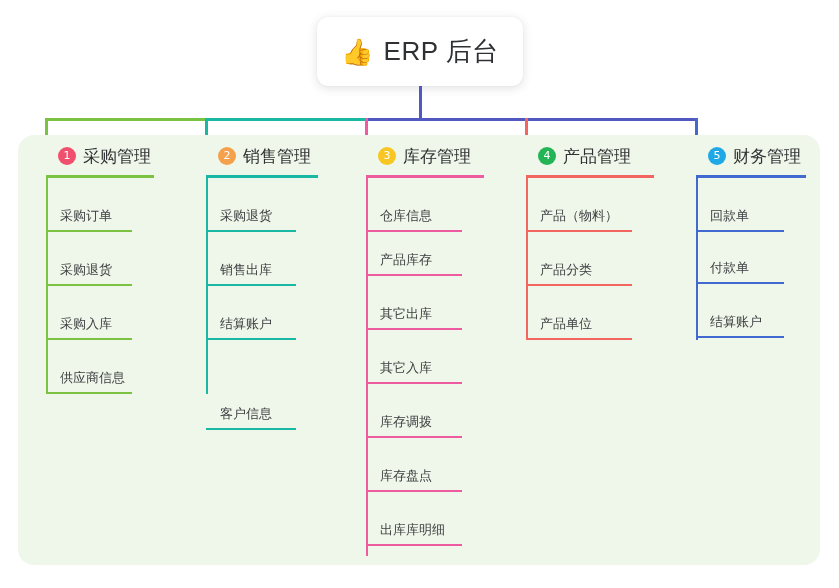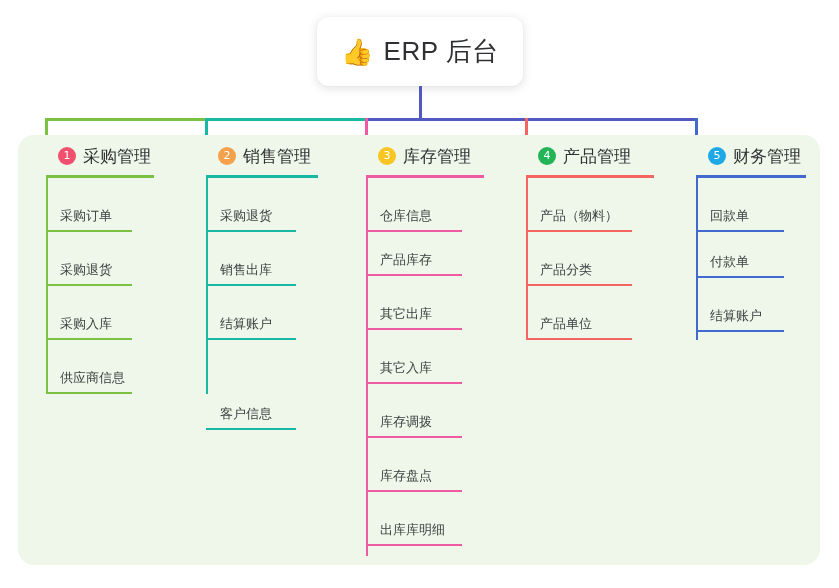--- a/index.html
+++ b/index.html
@@ -272,21 +272,21 @@
           <span class="badge" style="background: rgb(30, 169, 230);">5</span>
           <span class="col-title">财务管理</span>
         </div>
         <div class="col-rule" style="width: 110px; margin-left: 8px; background: rgb(65, 105, 208);"></div>
         <div class="items">
           <div class="spine" style="background: rgb(65, 105, 208); height: 162px;"></div>
           <div class="item" style="height: 54px;">
             <span class="item-label">回款单</span>
             <div class="item-rule" style="width: 88px; background: rgb(65, 105, 208);"></div>
           </div>
-          <div class="item" style="height: 46px;">
+          <div class="item" style="height: 52px;">
             <span class="item-label">付款单</span>
             <div class="item-rule" style="width: 88px; background: rgb(65, 105, 208);"></div>
           </div>
           <div class="item" style="height: 54px;">
             <span class="item-label">结算账户</span>
             <div class="item-rule" style="width: 88px; background: rgb(65, 105, 208);"></div>
           </div>
         </div>
       </div>
     </div>

